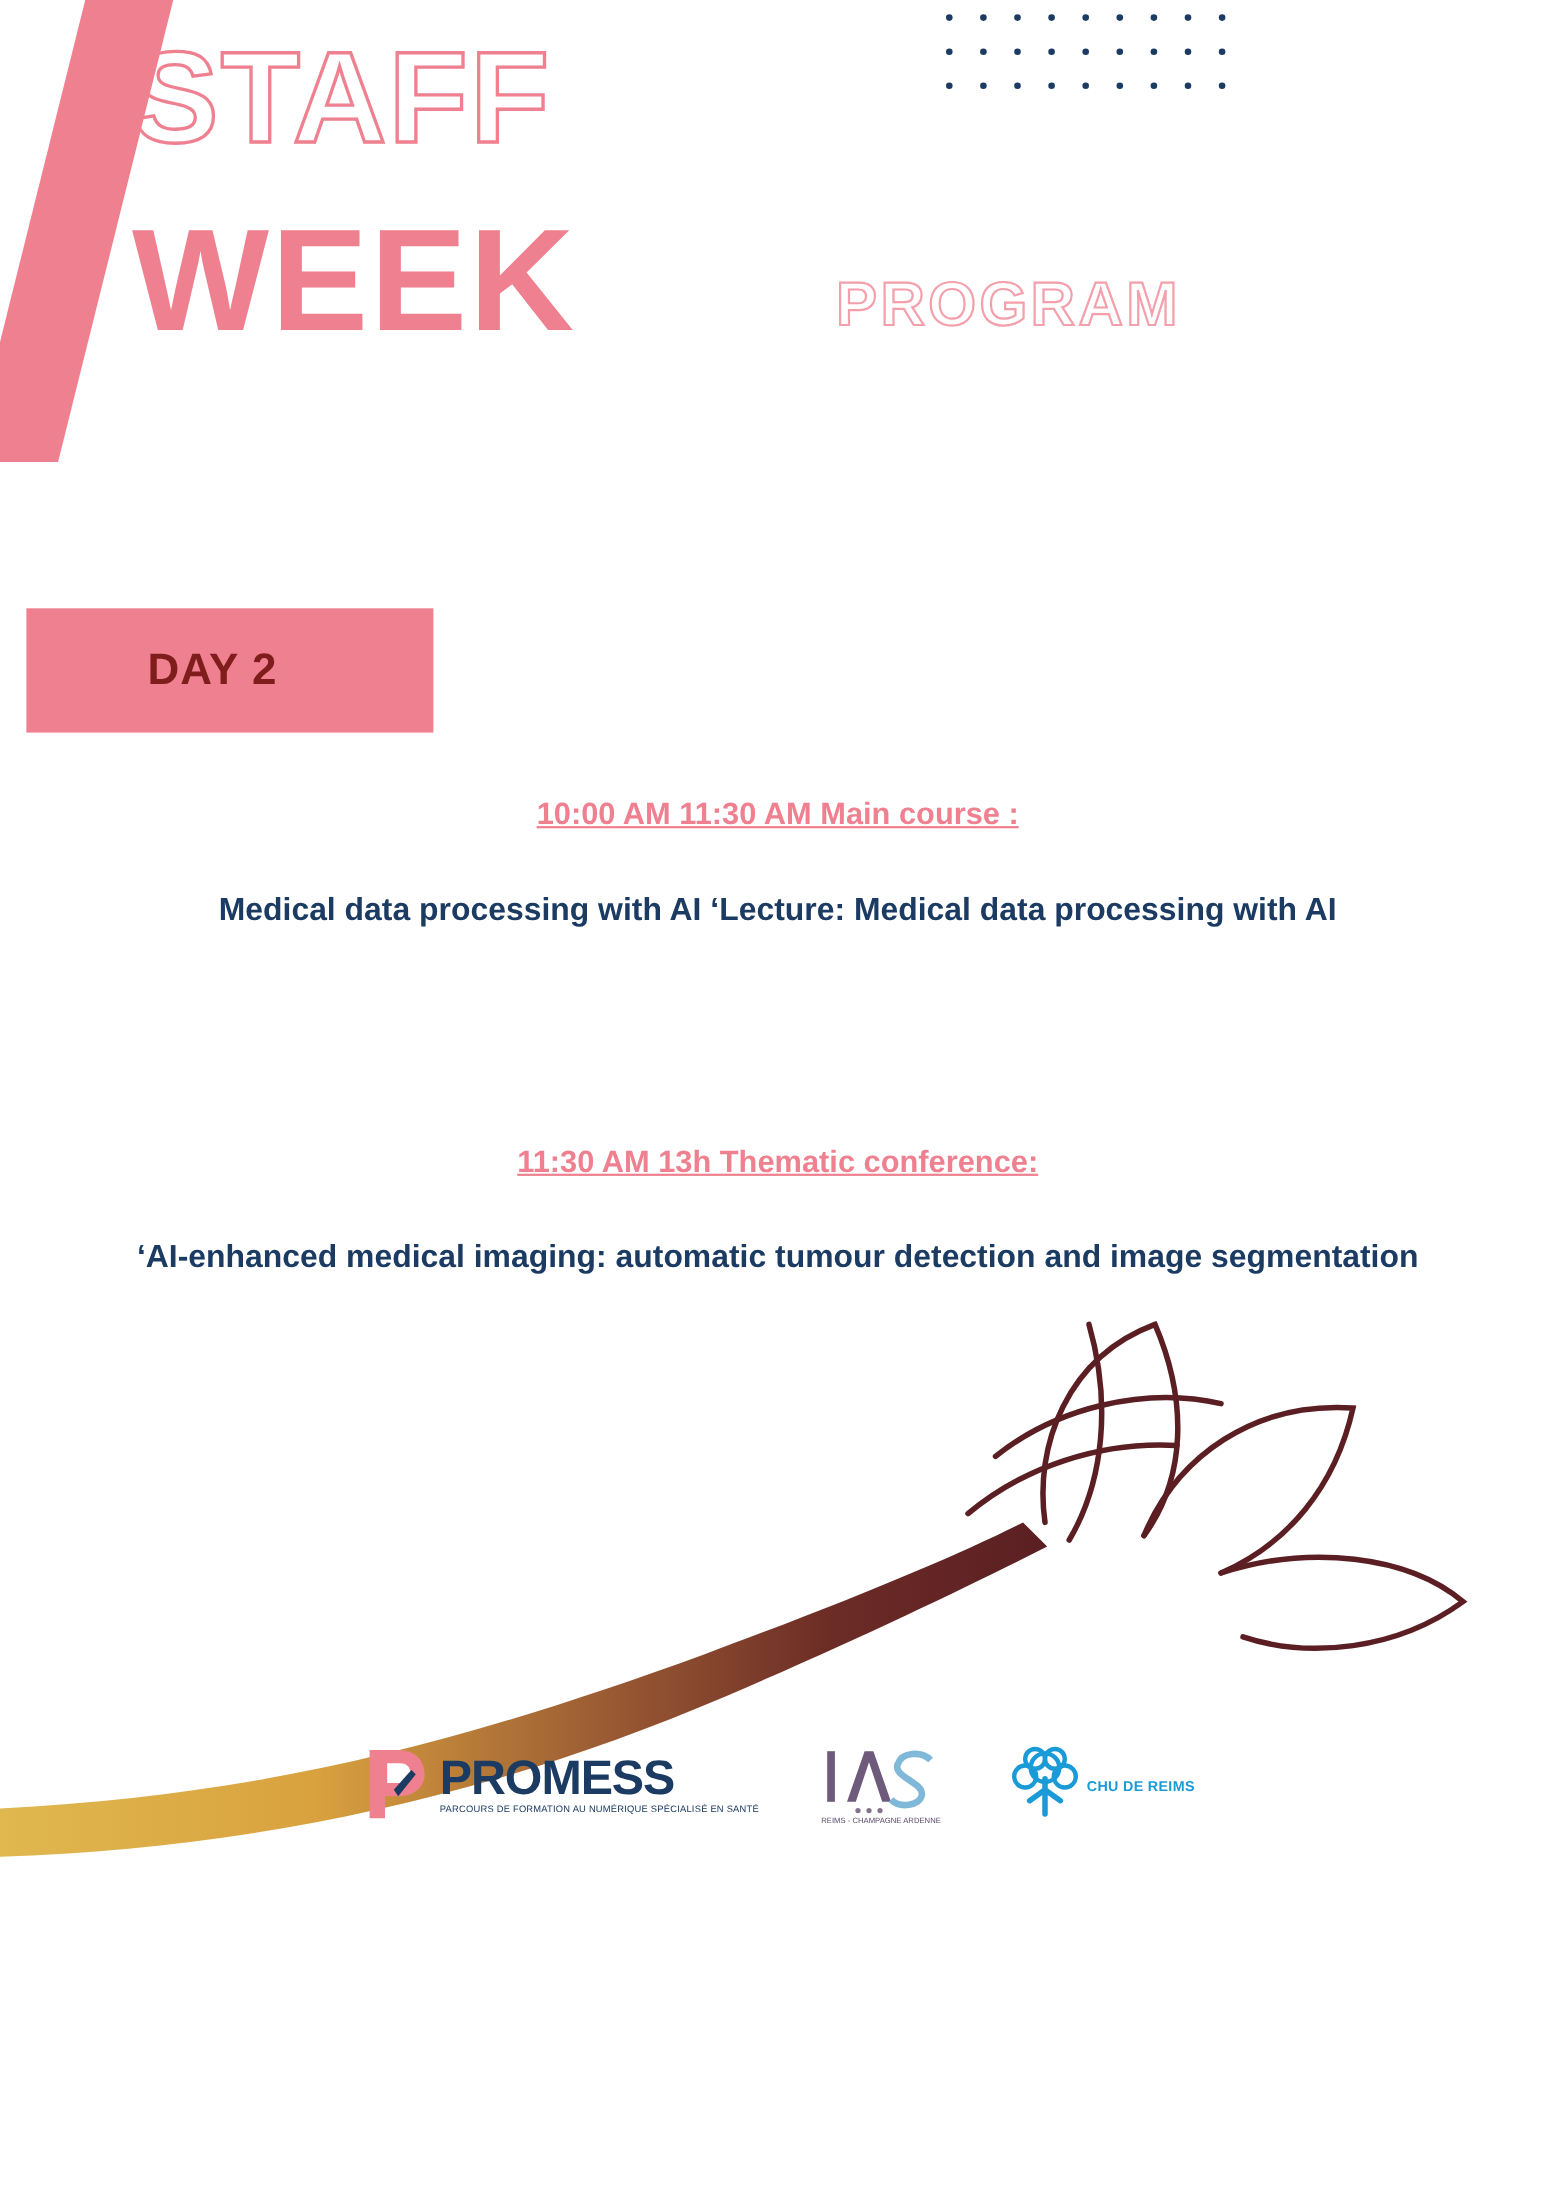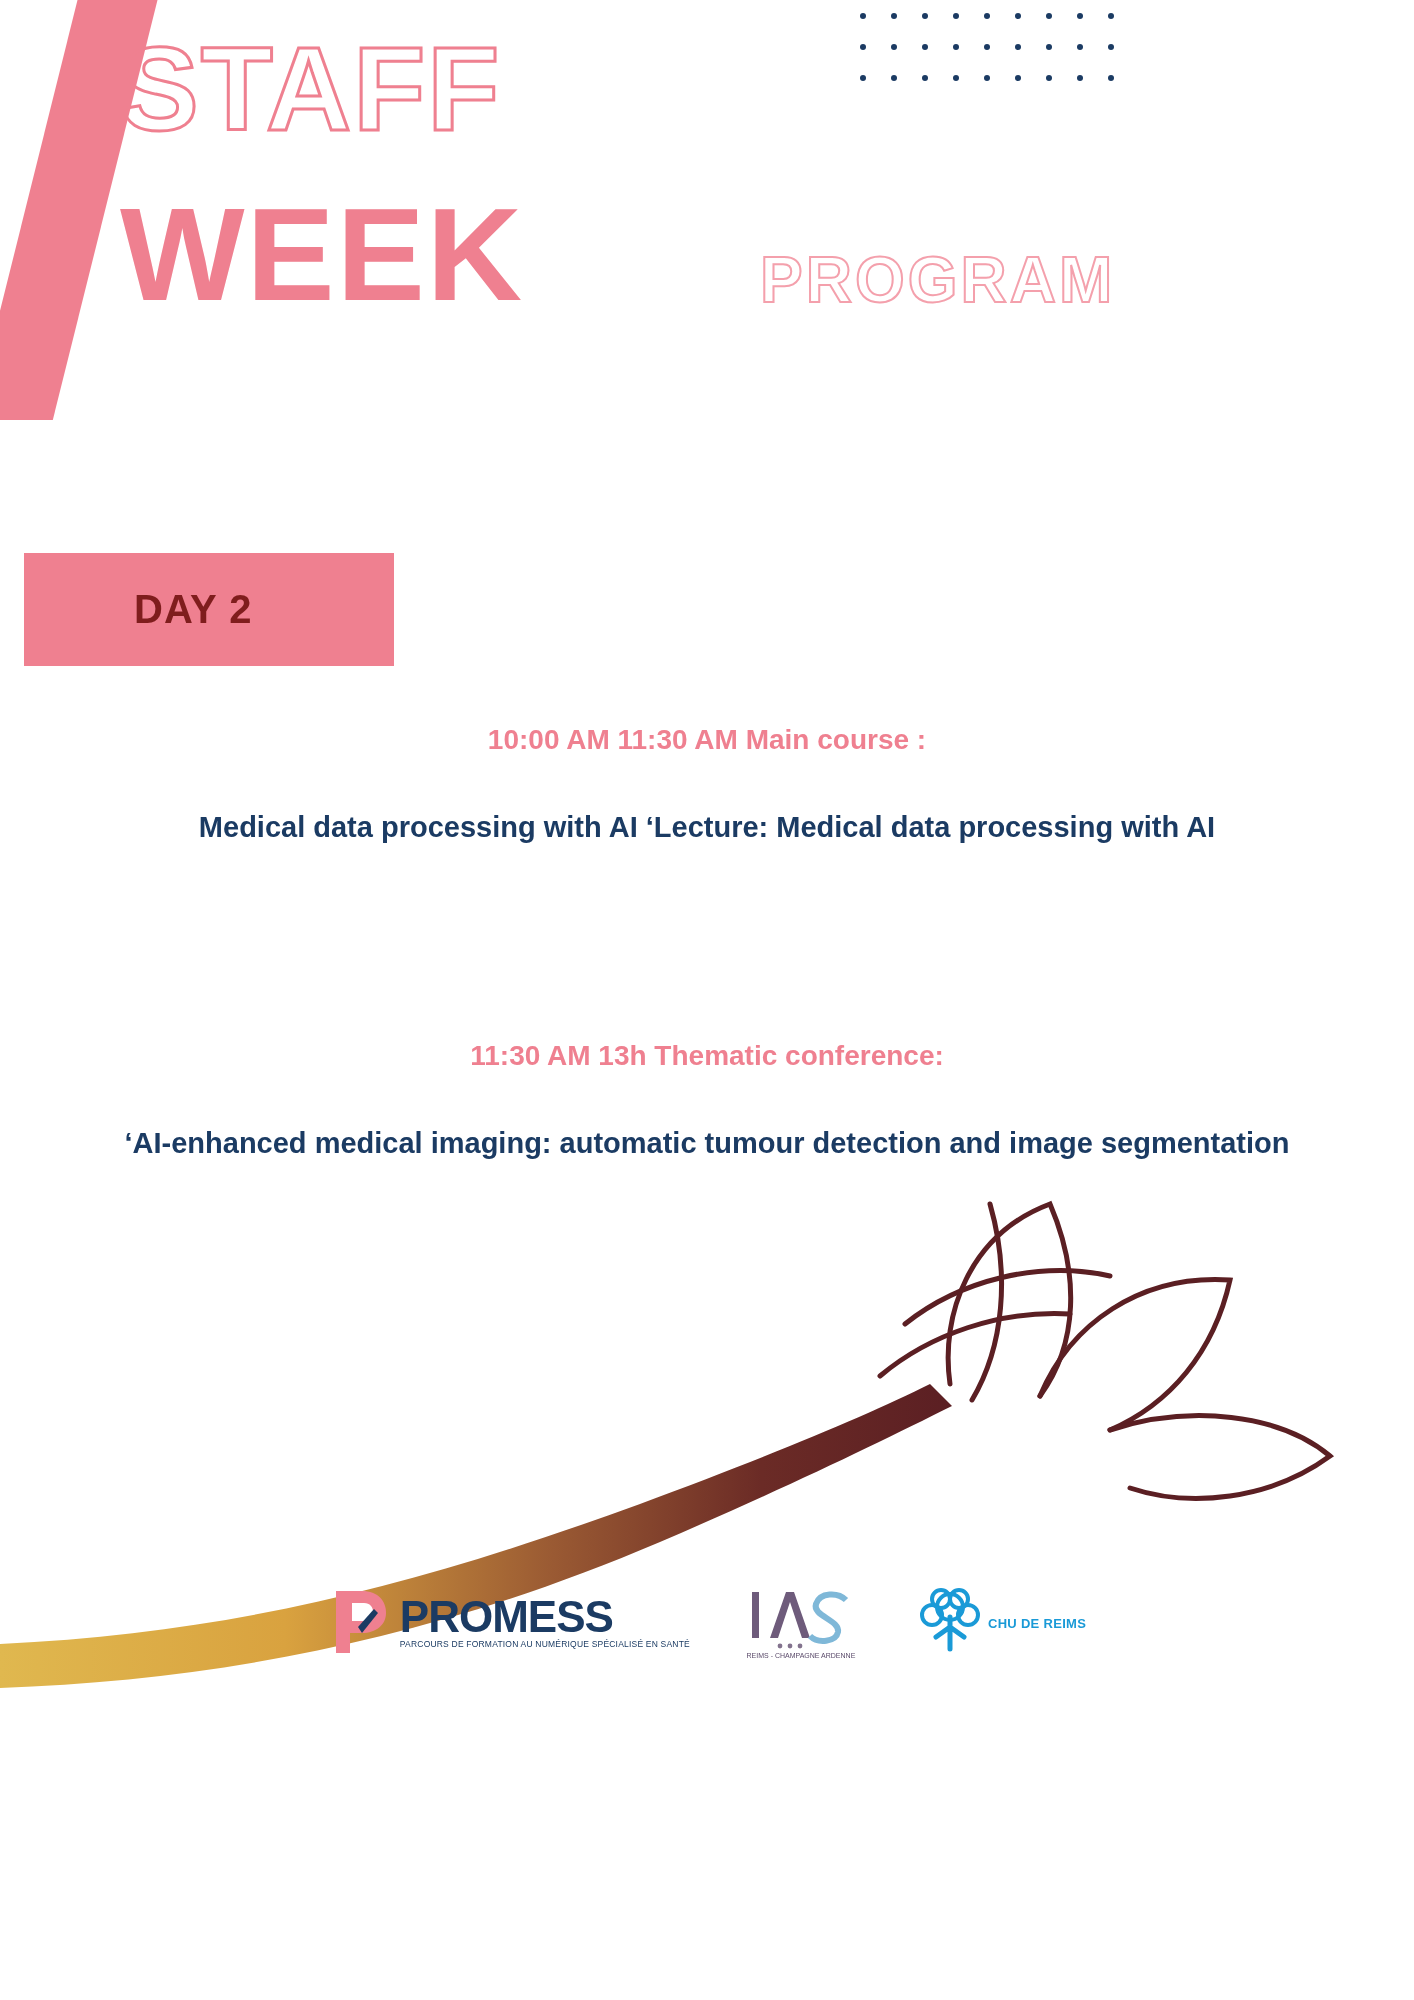--- a/index.html
+++ b/index.html
@@ -61,21 +61,21 @@
     font-weight: 700;
     letter-spacing: 2px;
     line-height: 1.05;
     color: #ef8090;
     margin-top: 38px;
   }
   .program {
     position: absolute;
     left: 760px;
     top: 243px;
-    font-size: 64px;
+    font-size: 56px;
     font-weight: 700;
     letter-spacing: 3px;
     color: transparent;
     -webkit-text-stroke: 2px #f4a0ac;
   }
 
   
   .dots {
     position: absolute;
     left: 860px;
@@ -117,20 +117,21 @@
     top: 720px;
     width: 1414px;
     text-align: center;
   }
   .session { margin-bottom: 0; }
   .sess-time {
     color: #ef8090;
     font-size: 28px;
     font-weight: 700;
     line-height: 1.4;
+    text-decoration: underline;
   }
   .sess-body {
     color: #1b3b63;
     font-size: 29px;
     font-weight: 700;
     line-height: 1.55;
     max-width: 1330px;
     margin: 0 auto;
   }
   .gap-1 { height: 46px; }

